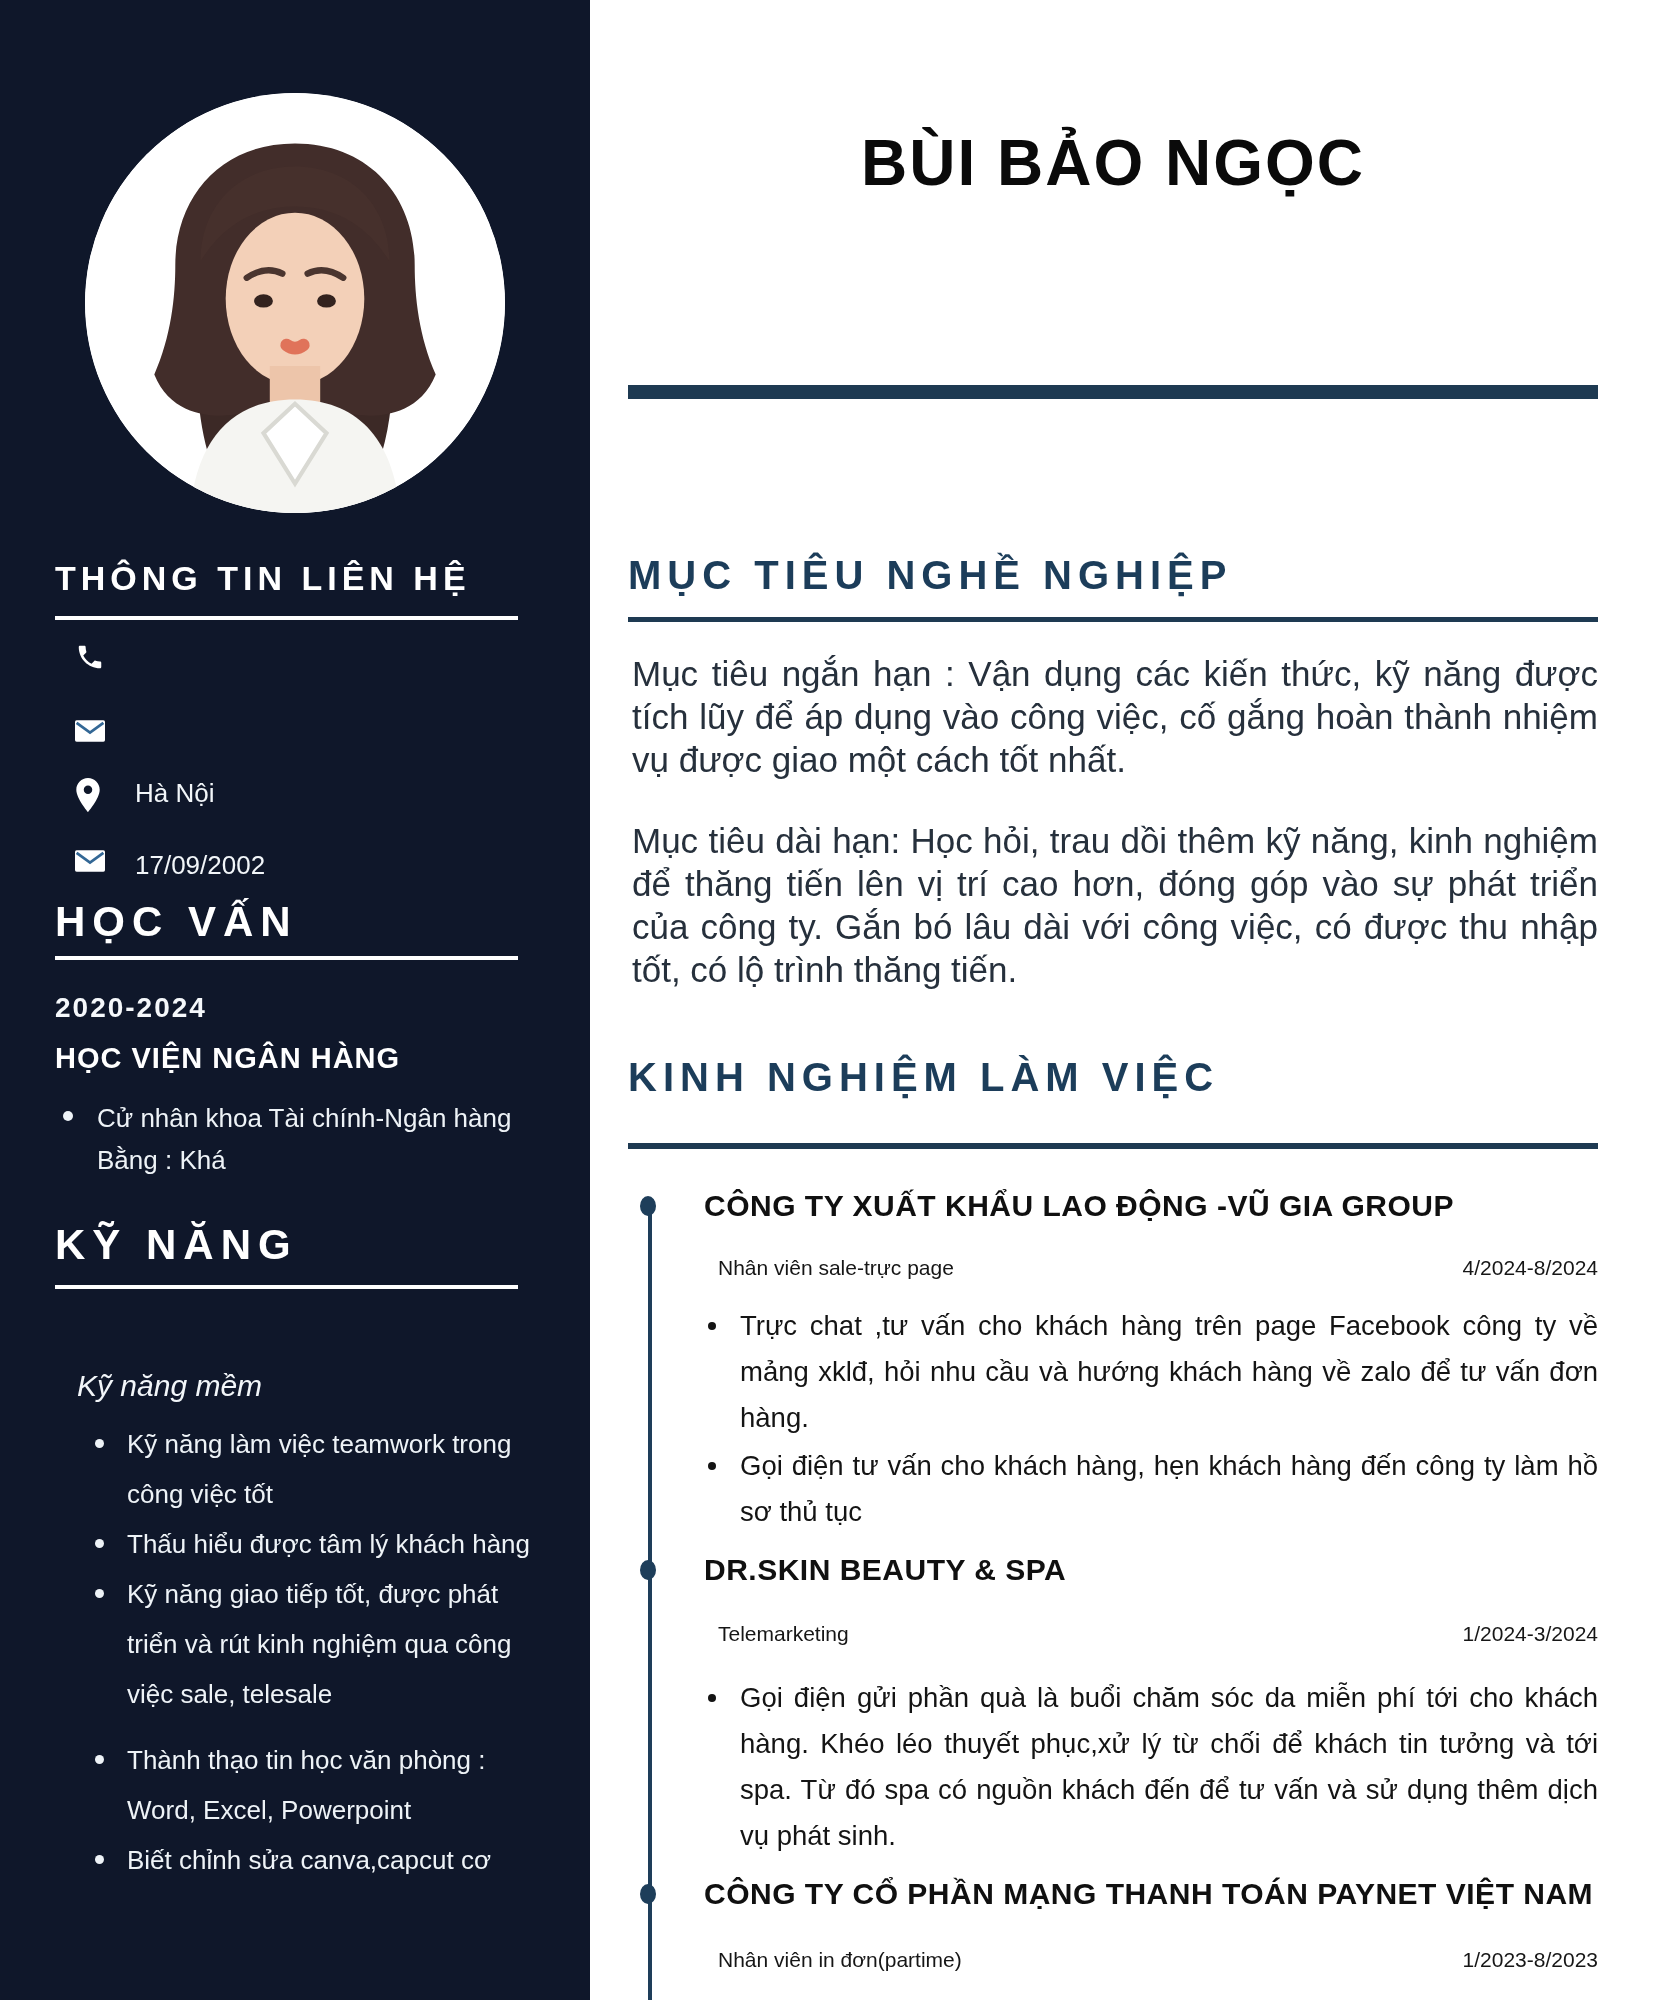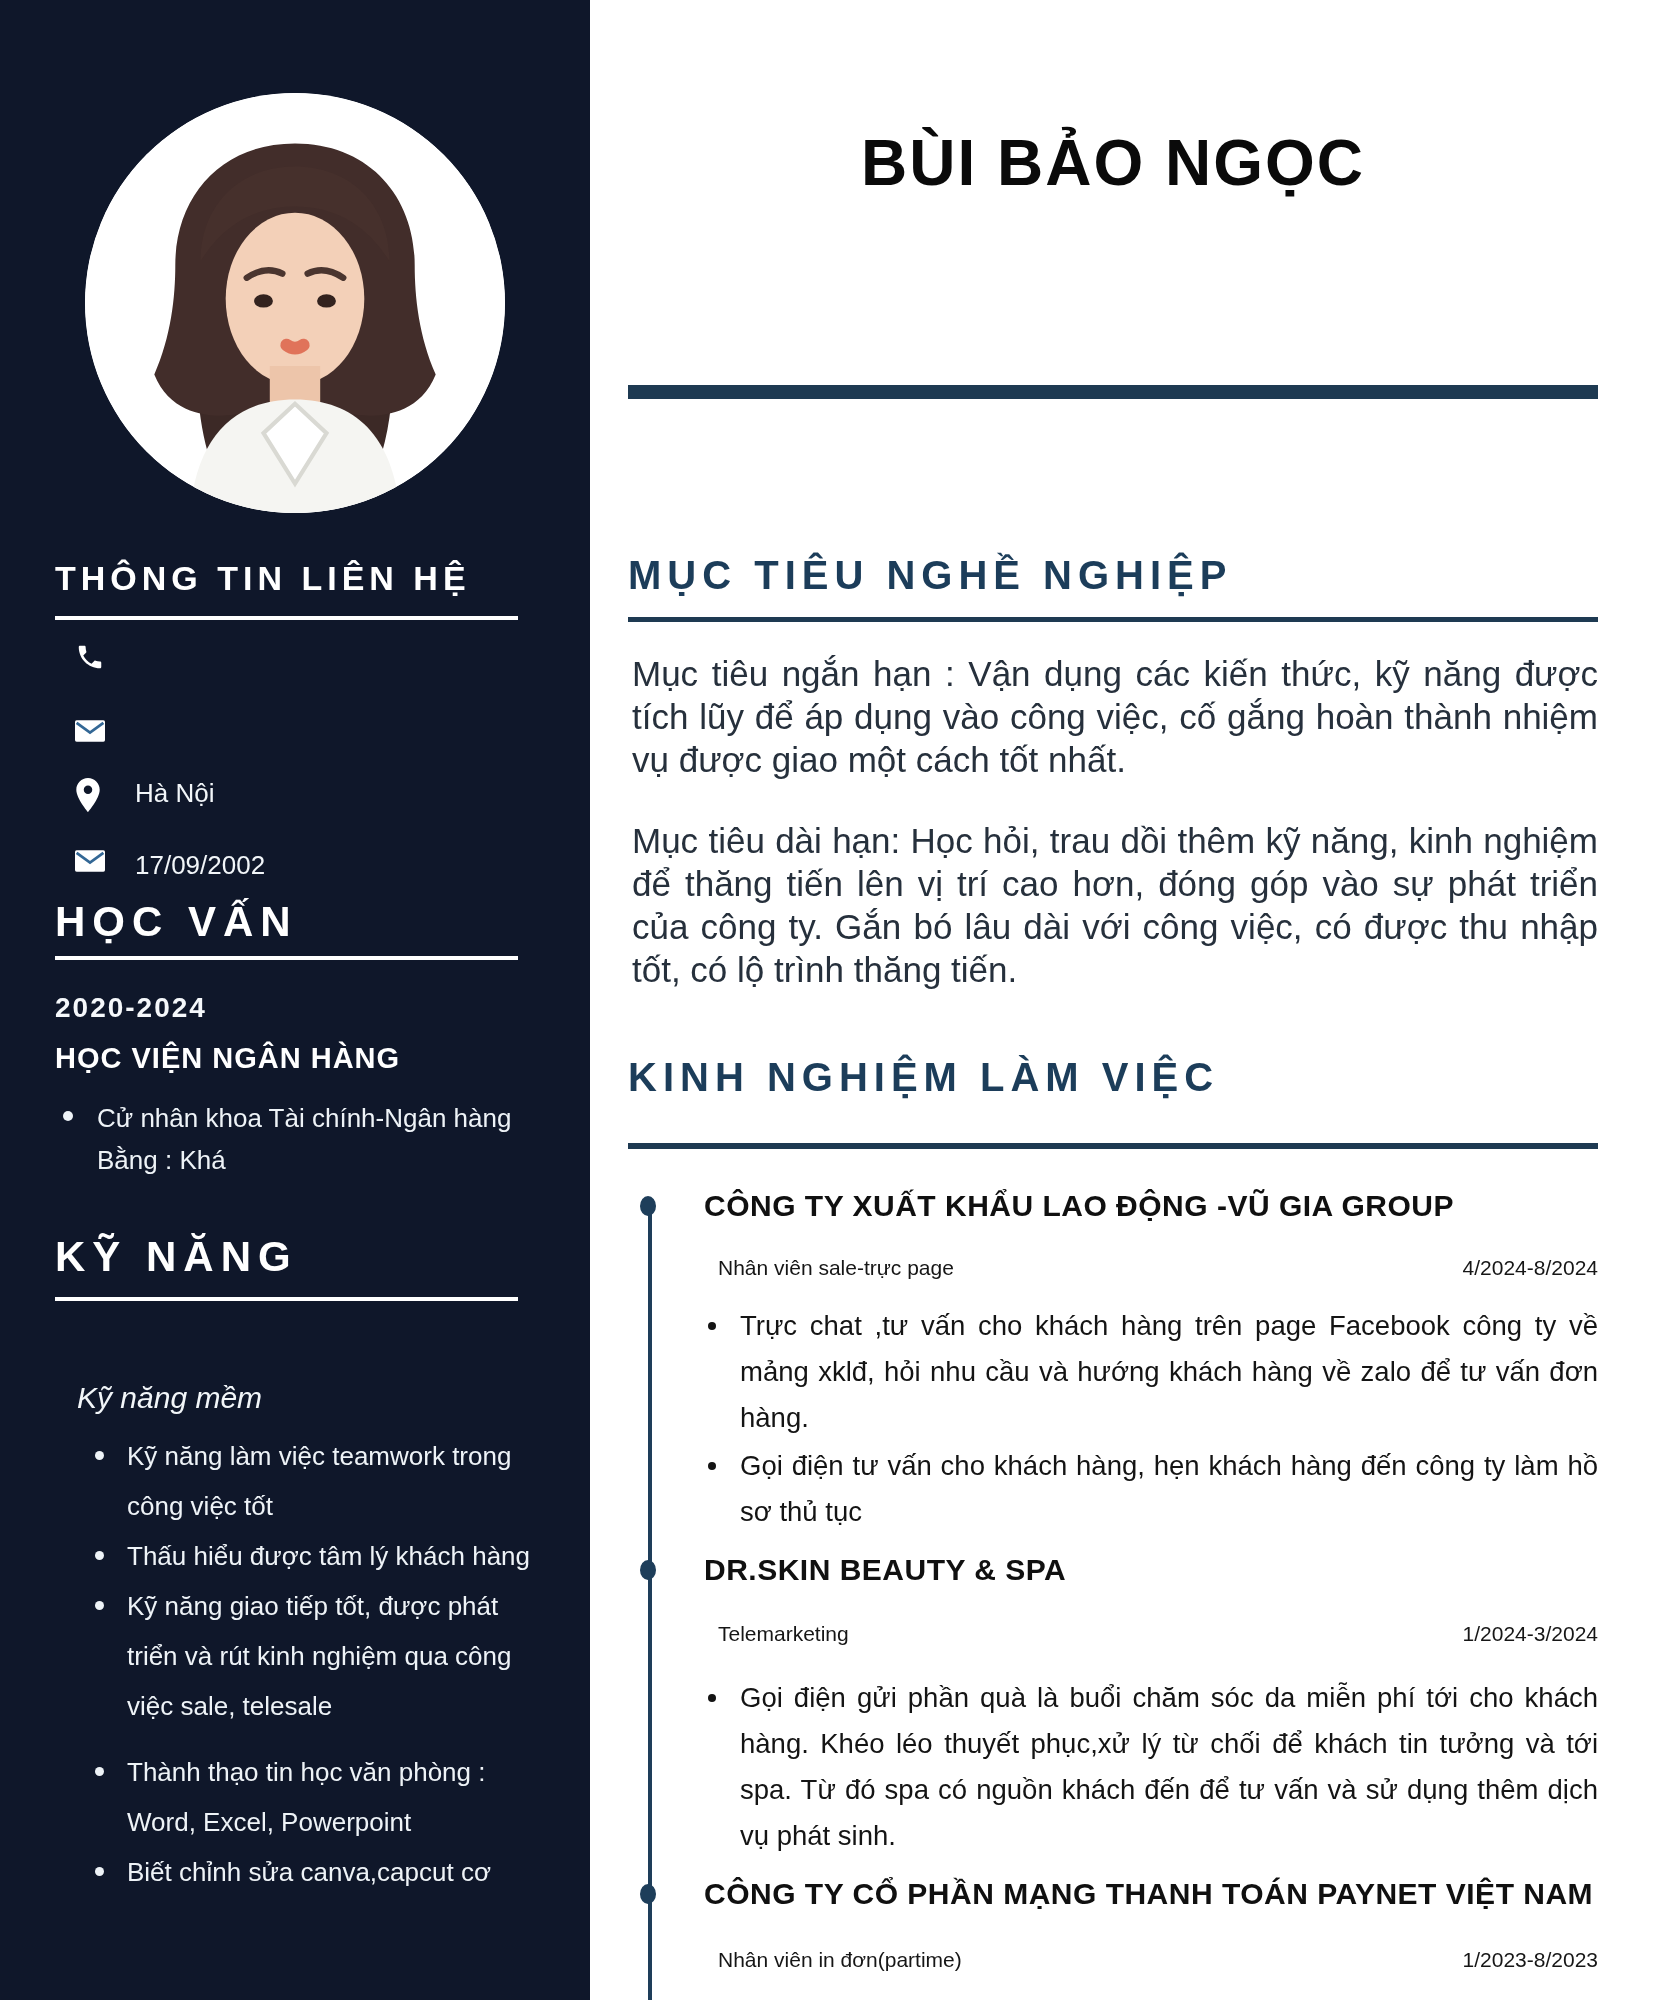--- a/index.html
+++ b/index.html
@@ -40,21 +40,21 @@
   .row-mail2{margin-top:38px;height:28px;}
 
   .edu-heading{margin-top:20px;}
   .side-rule.edu{margin-top:10px;}
   .edu-years{margin-top:32px;font-size:28px;font-weight:bold;letter-spacing:2px;color:#f5f8fb;}
   .edu-school{margin-top:18px;font-size:29px;font-weight:bold;letter-spacing:1px;color:#ffffff;}
   .edu-bullet{display:flex;margin-top:22px;}
   .edu-bullet .dot{width:10px;flex:0 0 10px;margin:14px 0 0 8px;height:10px;border-radius:50%;background:#eef3f7;}
   .edu-bullet .btext{margin-left:24px;font-size:26px;line-height:42px;color:#eef3f7;}
 
-  .skills-heading{margin-top:52px;}
+  .skills-heading{margin-top:40px;}
   .side-rule.skills{margin-top:16px;}
   .skill-group{margin-top:80px;font-size:30px;font-style:italic;color:#f2f6f9;margin-left:22px;}
   .skill-group.hard{margin-top:18px;}
   .skill-list{margin:16px 0 0 40px;padding:0;list-style:none;}
   .skill-list li{
     position:relative;padding-left:32px;font-size:26px;line-height:50px;color:#eef3f7;
   }
   .skill-list li::before{
     content:"";position:absolute;left:0;top:20px;width:9px;height:9px;border-radius:50%;background:#eef3f7;
   }

